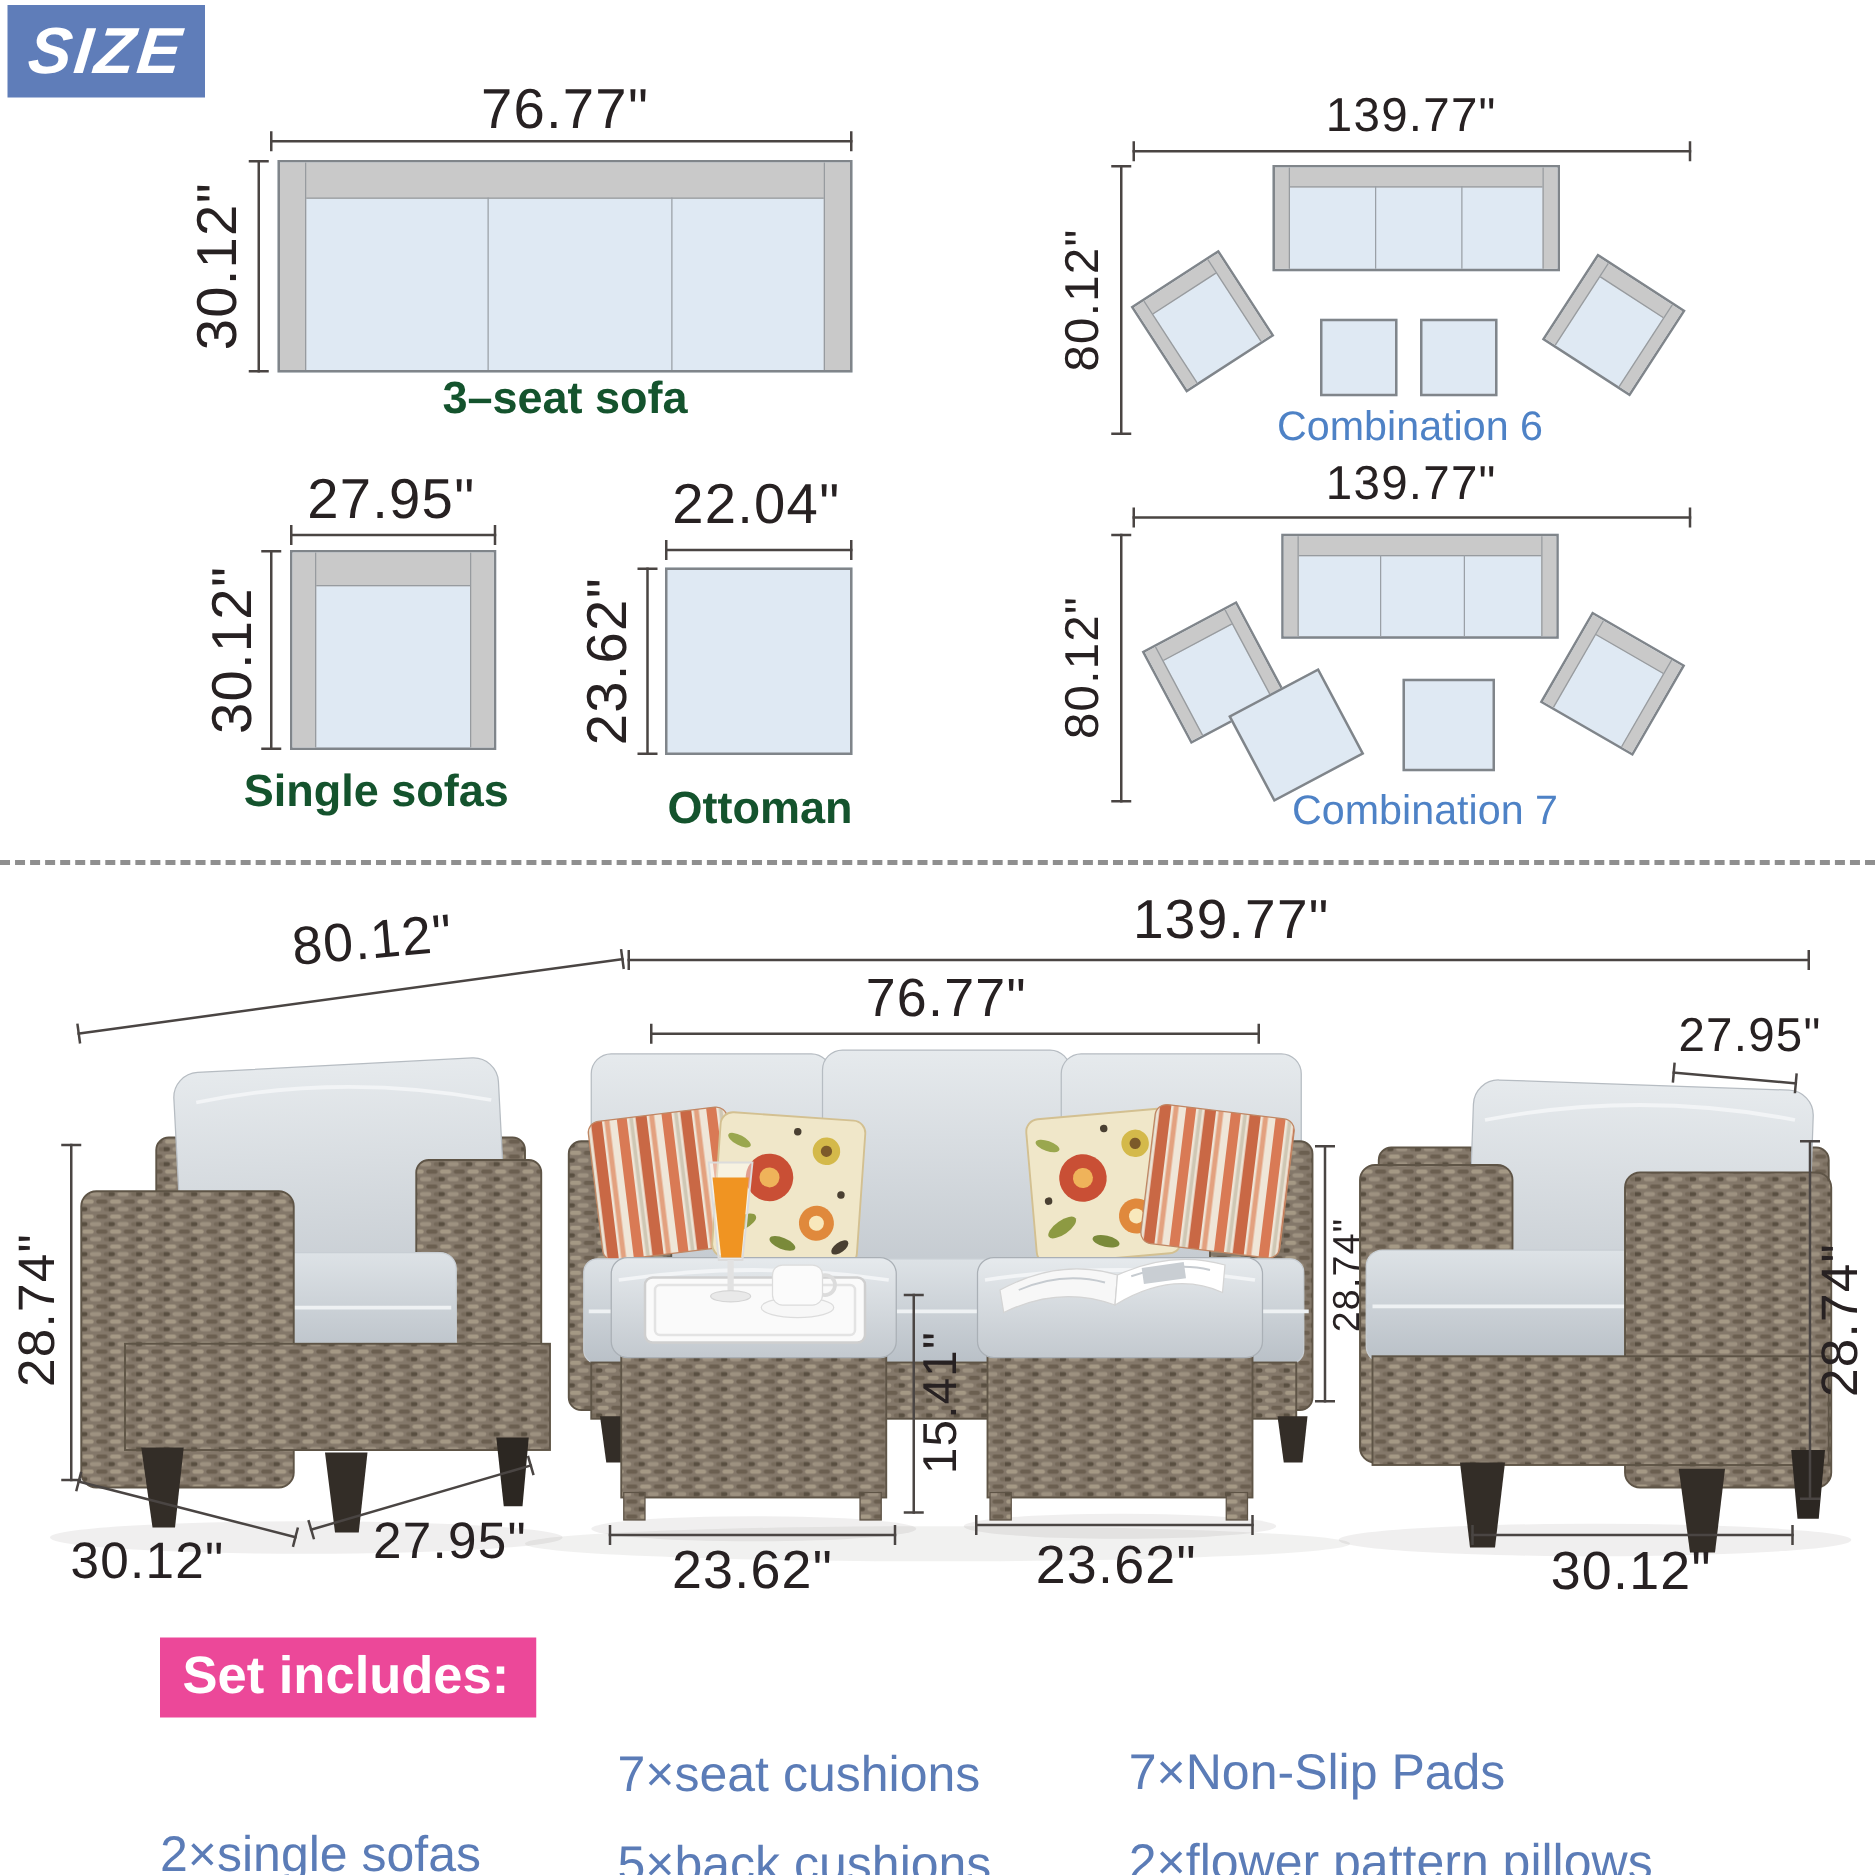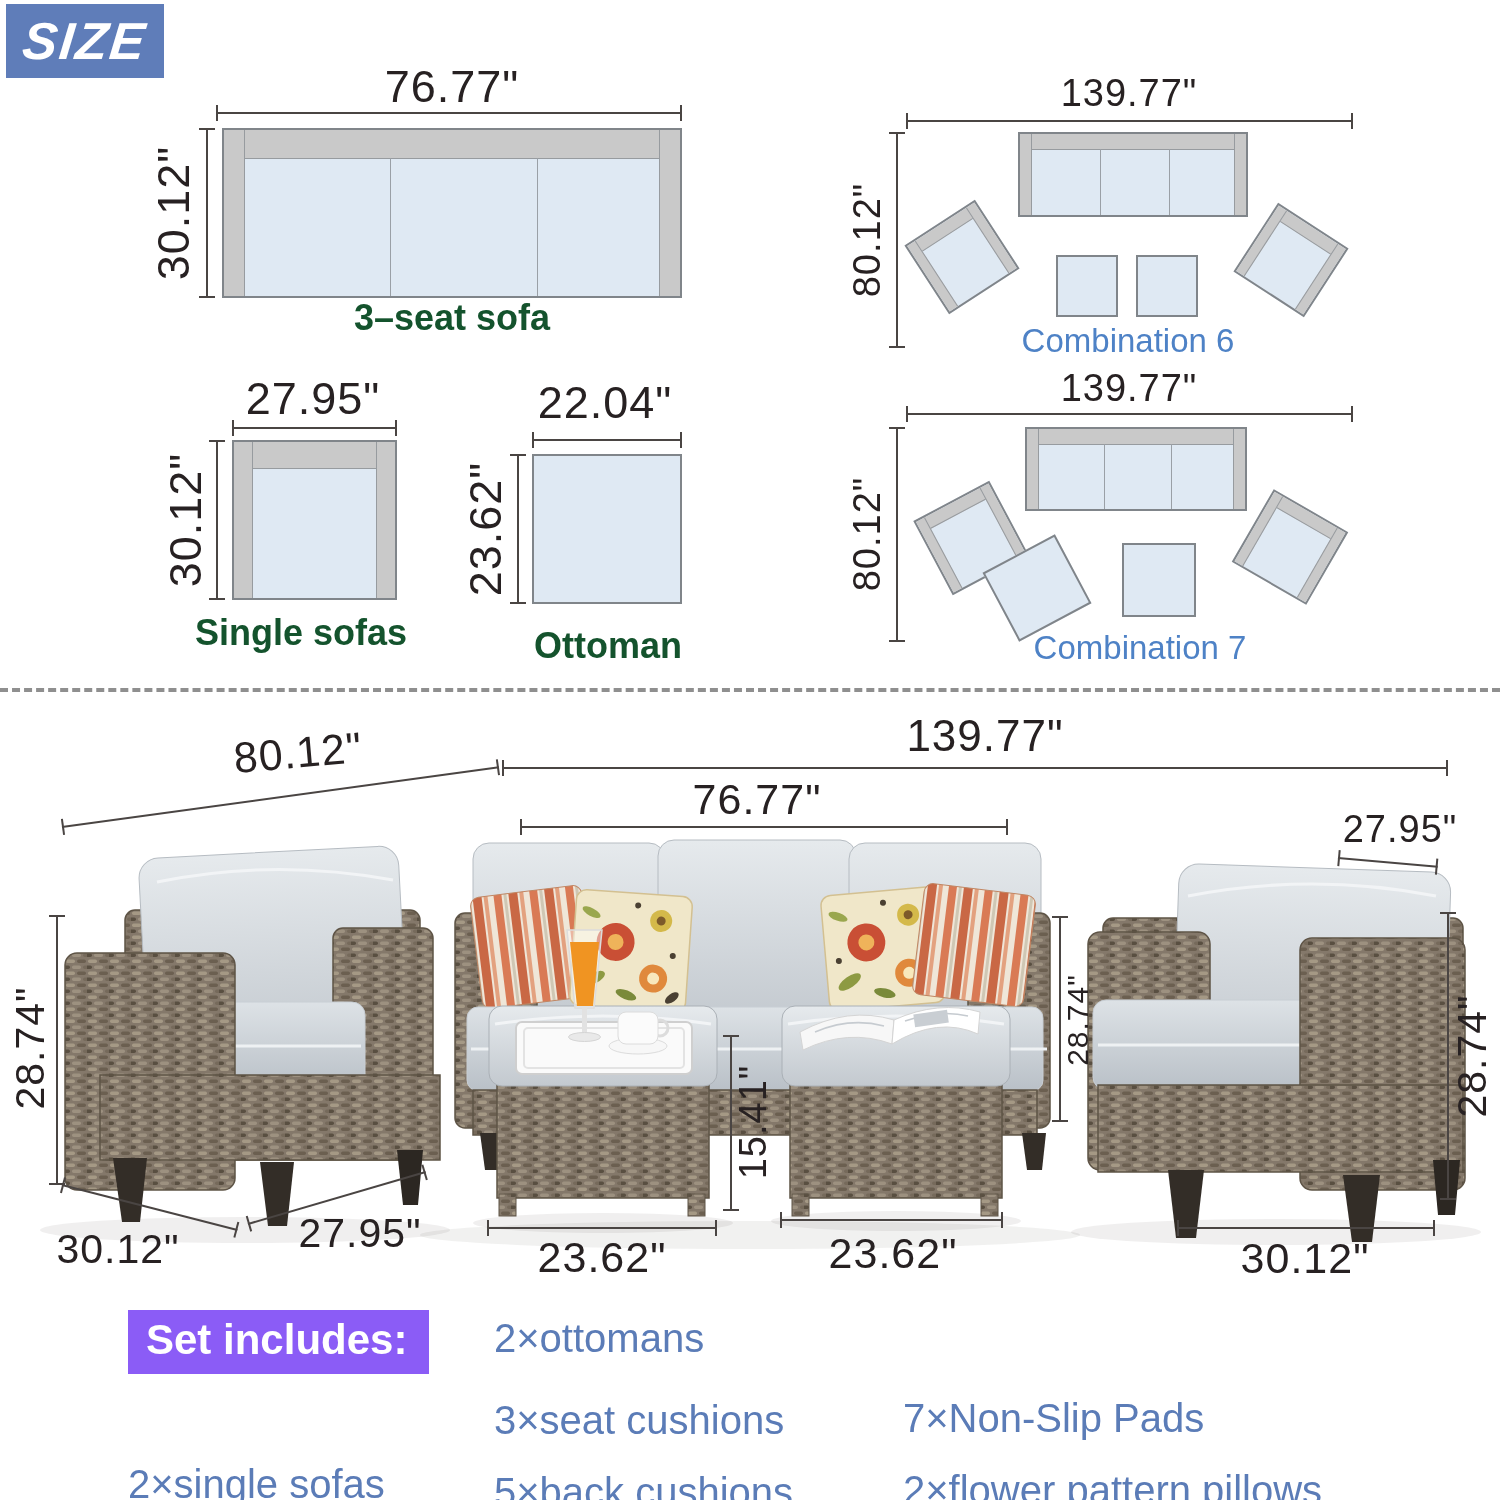--- a/index.html
+++ b/index.html
@@ -36,21 +36,21 @@
   .tv .dv{top:var(--back);bottom:0;width:1px;background:#9aa0a6;}
   .sq{position:absolute;background:#dfe9f3;border:2px solid #80858a;box-sizing:border-box;}
   
   .lbl{position:absolute;transform:translate(-50%,-50%);color:#14532d;font-weight:bold;
        font-size:36px;white-space:nowrap;}
   .combo-lbl{position:absolute;transform:translate(-50%,-50%);color:#4e82c6;font-size:33px;
        white-space:nowrap;}
   .divider{position:absolute;left:0;top:688px;width:1500px;height:0;
        border-top:4px dashed #8f8f8f;}
   
-  .inc-head{position:absolute;left:128px;top:1310px;background:#8b5cf6;color:#fff;
+  .inc-head{position:absolute;left:128px;top:1310px;background:#ec4899;color:#fff;
        font-weight:bold;font-size:42px;padding:6px 22px 10px 18px;}
   .inc{position:absolute;color:#5b7cb7;font-size:40px;white-space:nowrap;}
   .photo{position:absolute;left:0;top:690px;}
   .dim.sm{font-size:30px;}
   .dim.md{font-size:38px;}
 </style>
 </head>
 <body>
 
 <div class="page">
@@ -388,19 +388,18 @@
   <div class="dim" style="left:1305px;top:1258px;font-size:43px">30.12"</div>
   <div class="dl h" style="left:1177px;top:1227px;width:258px">
       <i class="t0"></i>
       <i class="t1"></i>
     </div>
 
   <div class="inc-head">
     <span>Set includes:</span>
   </div>
   <div class="inc" style="left:128px;top:1462px">2×single sofas</div>
-  <div class="inc" style="left:494px;top:1316px">2×ottomans</div>
-  <div class="inc" style="left:494px;top:1398px">3×seat cushions</div>
+  <div class="inc" style="left:494px;top:1398px">7×seat cushions</div>
   <div class="inc" style="left:494px;top:1470px">5×back cushions</div>
   <div class="inc" style="left:903px;top:1396px">7×Non-Slip Pads</div>
   <div class="inc" style="left:903px;top:1468px">2×flower pattern pillows</div>
 
 </div>
 
 </body></html>

